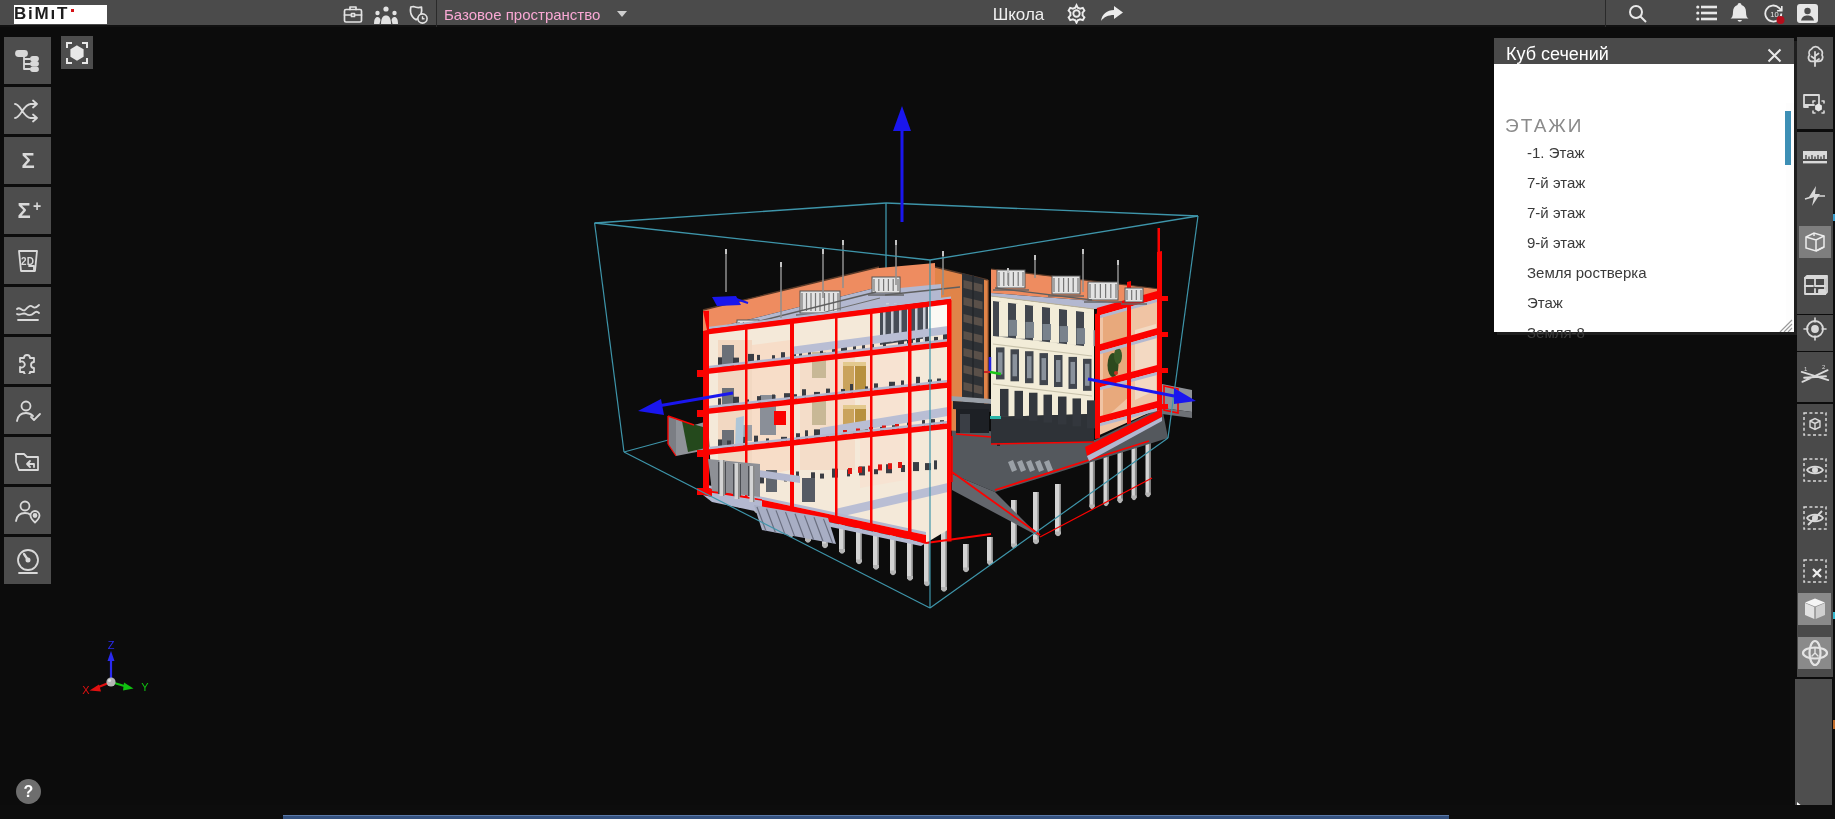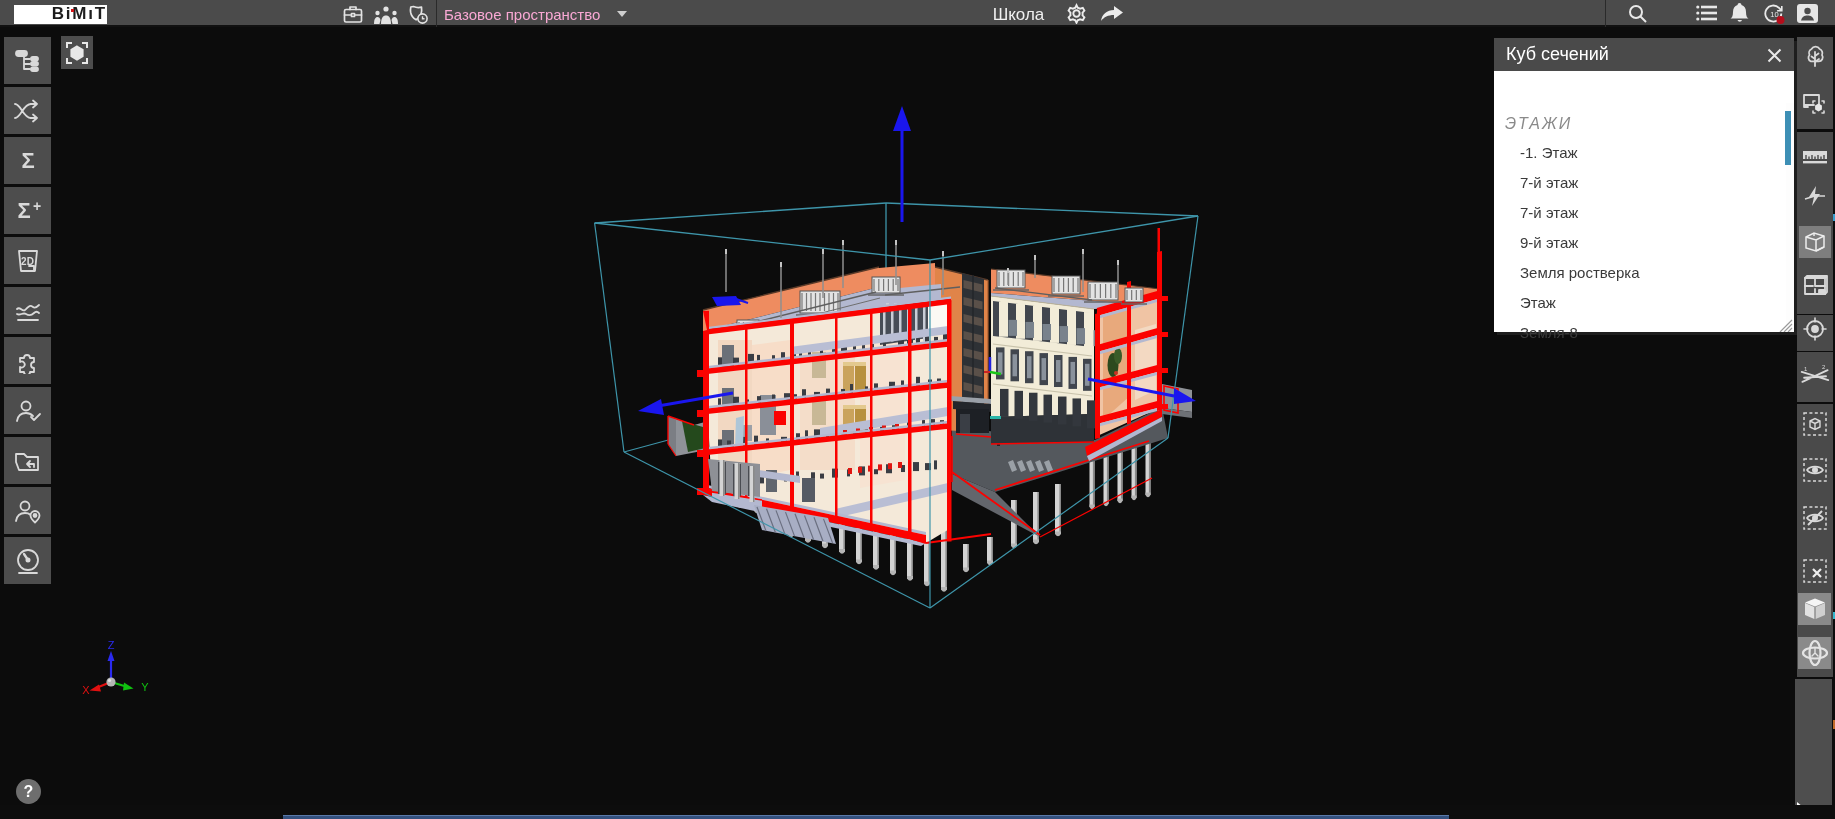--- a/index.html
+++ b/index.html
@@ -1,30 +1,30 @@
 <!DOCTYPE html>
 <html><head>
 <meta charset="utf-8">
 <style>
 *{margin:0;padding:0;box-sizing:border-box}
 html,body{width:1835px;height:819px;overflow:hidden;background:#0c0c0c;font-family:"Liberation Sans",sans-serif}
 #topbar{position:absolute;left:0;top:0;width:1835px;height:27px;background:#4b4b4b;border-bottom:2px solid #111}
 .abs{position:absolute}
-#logo{left:14px;top:5px;width:93px;height:19px;background:#fff;color:#1d1d1d;font-weight:bold;font-size:17px;text-align:right;line-height:18px;letter-spacing:1.8px}
+#logo{left:14px;top:5px;width:93px;height:19px;background:#fff;color:#1d1d1d;font-weight:bold;font-size:17px;text-align:left;line-height:18px;letter-spacing:1.8px}
 #ws-label{left:444px;top:6px;color:#f9a8d4;font-size:15px}
 #title{left:101px;top:5px;width:1835px;text-align:center;color:#f0f0f0;font-size:17px}
 .vdiv{top:0;width:1px;height:27px;background:#2a2a2a}
 #lefttools{position:absolute;left:4px;top:37px;width:47px}
 .lbtn{position:absolute;left:0;width:47px;height:47px;background:#4d4d4d;display:flex;align-items:center;justify-content:center}
 #hexbtn{position:absolute;left:61px;top:36px;width:32px;height:33px;background:#4d4d4d;display:flex;align-items:center;justify-content:center}
 #panel{position:absolute;left:1494px;top:38px;width:300px;height:294px;background:#fff;box-shadow:3px 3px 0 #1e1e1e}
-#panel-head{position:absolute;left:0;top:0;width:300px;height:33px;background:#4a4a4a;color:#fff;font-size:18px;line-height:33px;padding-left:12px}
+#panel-head{position:absolute;left:0;top:0;width:300px;height:26px;background:#4a4a4a;color:#fff;font-size:18px;line-height:33px;padding-left:12px}
 #panel-tools{position:absolute;left:0;top:33px;width:300px;height:32px;background:#fff;border-bottom:1px solid #ddd}
 #panel-list{position:absolute;left:0;top:65px;width:292px;height:229px;background:#fff;overflow:hidden}
-.pitem{position:absolute;left:26px;color:#3a3a3a;font-size:15px}
+.pitem{position:absolute;left:33px;color:#3a3a3a;font-size:15px}
 #pscroll{position:absolute;right:0;top:65px;width:8px;height:229px;background:#fdfdfd}
 #pthumb{position:absolute;right:3px;top:73px;width:6px;height:54px;background:#3d8fb5}
 #bottombar{position:absolute;left:0;top:805px;width:1835px;height:14px;background:#0d0d0d}
 #bluebar{position:absolute;left:283px;top:815px;width:1166px;height:4px;background:#34517f;border-top:1px solid #5a79a8}
 #help{position:absolute;left:16px;top:779px;width:25px;height:25px;border-radius:50%;background:#6e6e6e;color:#fff;font-size:16px;font-weight:bold;text-align:center;line-height:25px}
 #rgray{position:absolute;left:1795px;top:679px;width:37px;height:132px;background:#4e4e4e}
 </style>
 </head>
 <body>
 <div id="canvas" style="position:absolute;left:0;top:0;width:1835px;height:819px;background:#0c0c0c"></div>
@@ -852,21 +852,21 @@
 <div id="rgray"></div>
 <svg class="abs" style="left:1796px;top:802px" width="12" height="14" viewBox="0 0 12 14">
     <path d="M1 0 L1 11 L4 8.5 L6 13 L8 12 L6 7.8 L10 7.5 Z" fill="#fff"></path>
   </svg>
 <div id="panel">
  <div id="panel-head">Куб сечений</div>
     <svg class="abs" style="left:273px;top:10px" width="15" height="15" viewBox="0 0 15 15">
       <path d="M1.5 1.5 L13.5 13.5 M13.5 1.5 L1.5 13.5" stroke="#e8e8e8" stroke-width="2"></path>
     </svg>
  <div id="panel-list"></div>
- <div class="pitem" style="left:11px;top:77px;color:#8a8a8a;font-style:italic;font-size:16px;letter-spacing:2px">ЭТАЖИ</div>
+ <div class="pitem" style="left:11px;top:77px;color:#8a8a8a;font-size:19px;letter-spacing:2px">ЭТАЖИ</div>
  <div class="pitem" style="top:106px">-1. Этаж</div>
  <div class="pitem" style="top:136px">7-й этаж</div>
  <div class="pitem" style="top:166px">7-й этаж</div>
  <div class="pitem" style="top:196px">9-й этаж</div>
  <div class="pitem" style="top:226px">Земля ростверка</div>
  <div class="pitem" style="top:256px">Этаж</div>
  <div class="pitem" style="top:286px">Земля-8</div>
  <div id="pscroll"></div>
  <div id="pthumb"></div>
     <svg class="abs" style="left:285px;top:281px" width="14" height="13" viewBox="0 0 14 13">

